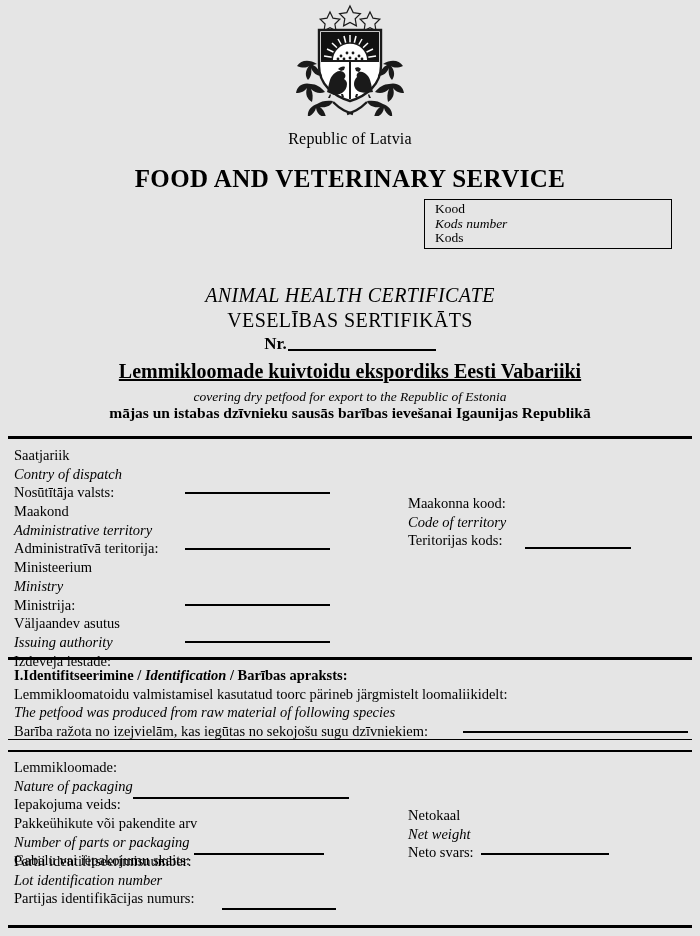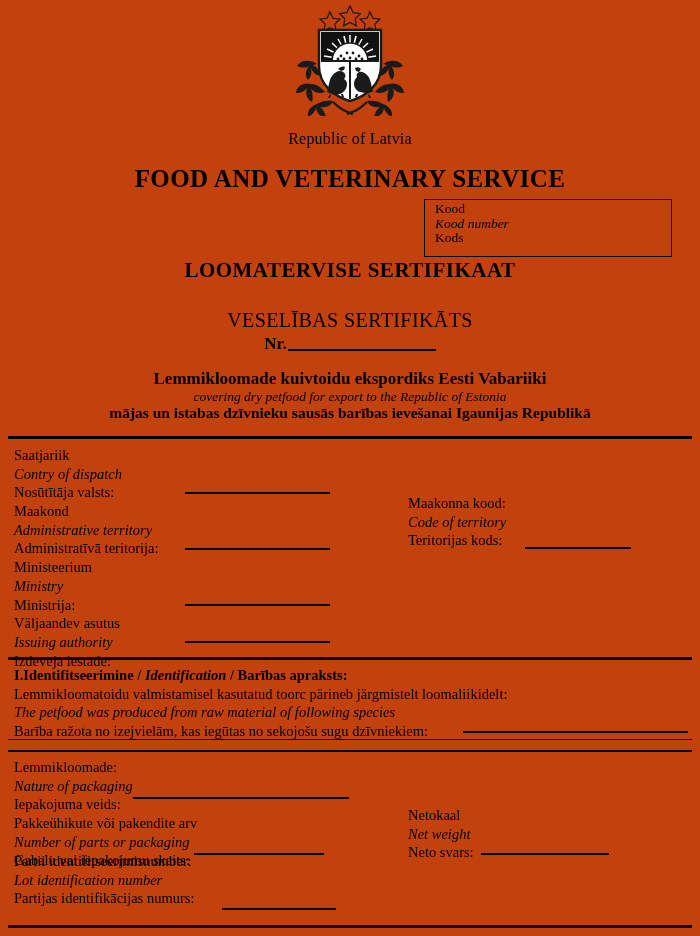--- a/index.html
+++ b/index.html
@@ -13,21 +13,21 @@
     position: relative;
     font-family: "Liberation Serif", "DejaVu Serif", serif;
     color: #000000;
     overflow: hidden;
   }
 
   .page {
     position: relative;
     width: 700px;
     height: 936px;
-    background: #c2410c;
+    background: #e5e5e5;
   }
 
   
   .emblem-wrap {
     position: absolute;
     left: 0; right: 0;
     top: 4px;
     display: flex;
     justify-content: center;
   }
@@ -55,21 +55,21 @@
     letter-spacing: 0.4px;
     margin-top: 15px;
   }
 
   
   .code-box {
     position: absolute;
     left: 424px;
     top: 199px;
     width: 248px;
-    height: 58px;
+    height: 50px;
     border: 1.5px solid #000;
     box-sizing: border-box;
     padding: 2px 0 0 10px;
     line-height: 14.5px;
     font-size: 13.5px;
   }
   .code-box .ital { font-style: italic; }
 
   
   .cert-title-et {
@@ -97,23 +97,24 @@
   .cert-nr-row .fill {
     display: inline-block;
     width: 148px;
     border-bottom: 2px solid #000;
     vertical-align: -2px;
     margin-left: 1px;
   }
 
   
   .sub-et {
-    top: 369px;
-    font-size: 17px;
-    font-weight: bold;
+    top: 360px;
+    font-size: 20px;
+    font-weight: bold;
+    text-decoration: underline;
   }
   .sub-en {
     top: 389px;
     font-size: 13.5px;
     font-style: italic;
   }
   .sub-lv {
     top: 404px;
     font-size: 15.5px;
     font-weight: bold;
@@ -255,25 +256,25 @@
         </g>
       </g>
     </svg>
   </div>
 
   <div class="hdr hdr-country">Republic of Latvia</div>
   <div class="hdr hdr-service">FOOD AND VETERINARY SERVICE</div>
 
   <div class="code-box">
     <div>Kood</div>
-    <div class="ital">Kood number</div>
+    <div class="ital">Kods number</div>
     <div>Kods</div>
   </div>
 
-  <div class="hdr cert-title-et">LOOMATERVISE SERTIFIKAAT</div>
+  <div class="hdr cert-title-en">ANIMAL HEALTH CERTIFICATE</div>
   <div class="hdr cert-title-lv">VESELĪBAS SERTIFIKĀTS</div>
   <div class="hdr cert-nr-row"><span>Nr.</span><span class="fill"></span></div>
 
   <div class="hdr sub-et">Lemmikloomade kuivtoidu ekspordiks Eesti Vabariiki</div>
   <div class="hdr sub-en">covering dry petfood  for export to the Republic of Estonia</div>
   <div class="hdr sub-lv">mājas un istabas dzīvnieku sausās barības ievešanai Igaunijas Republikā</div>
 
   <div class="rule rule-thick rule-a"></div>
   <div class="rule rule-thick rule-b"></div>
   <div class="rule rule-thin  rule-c"></div>

